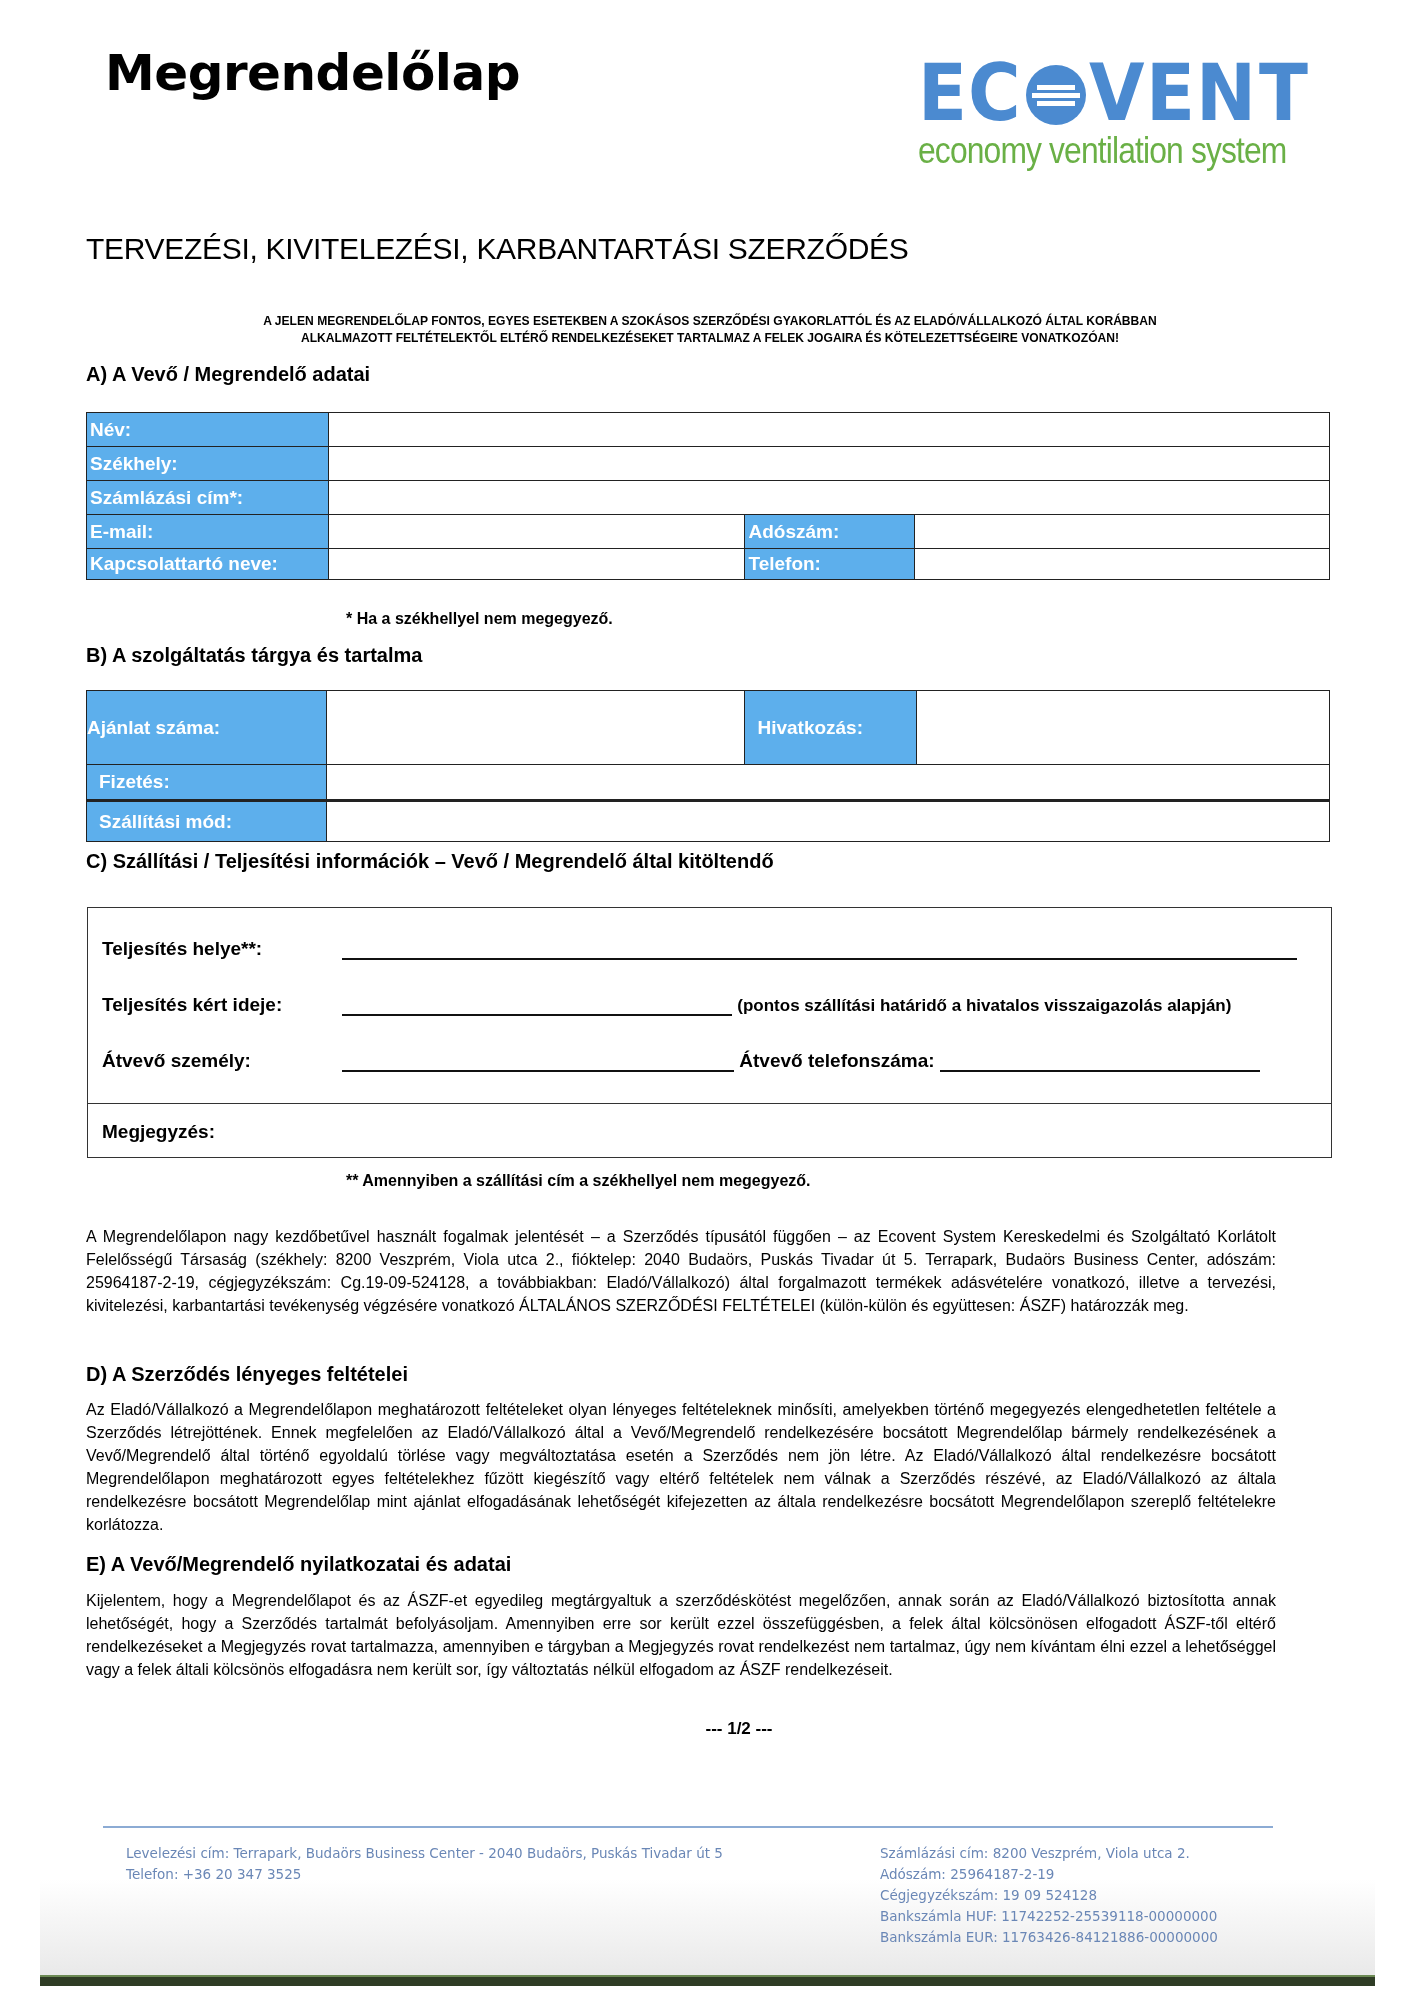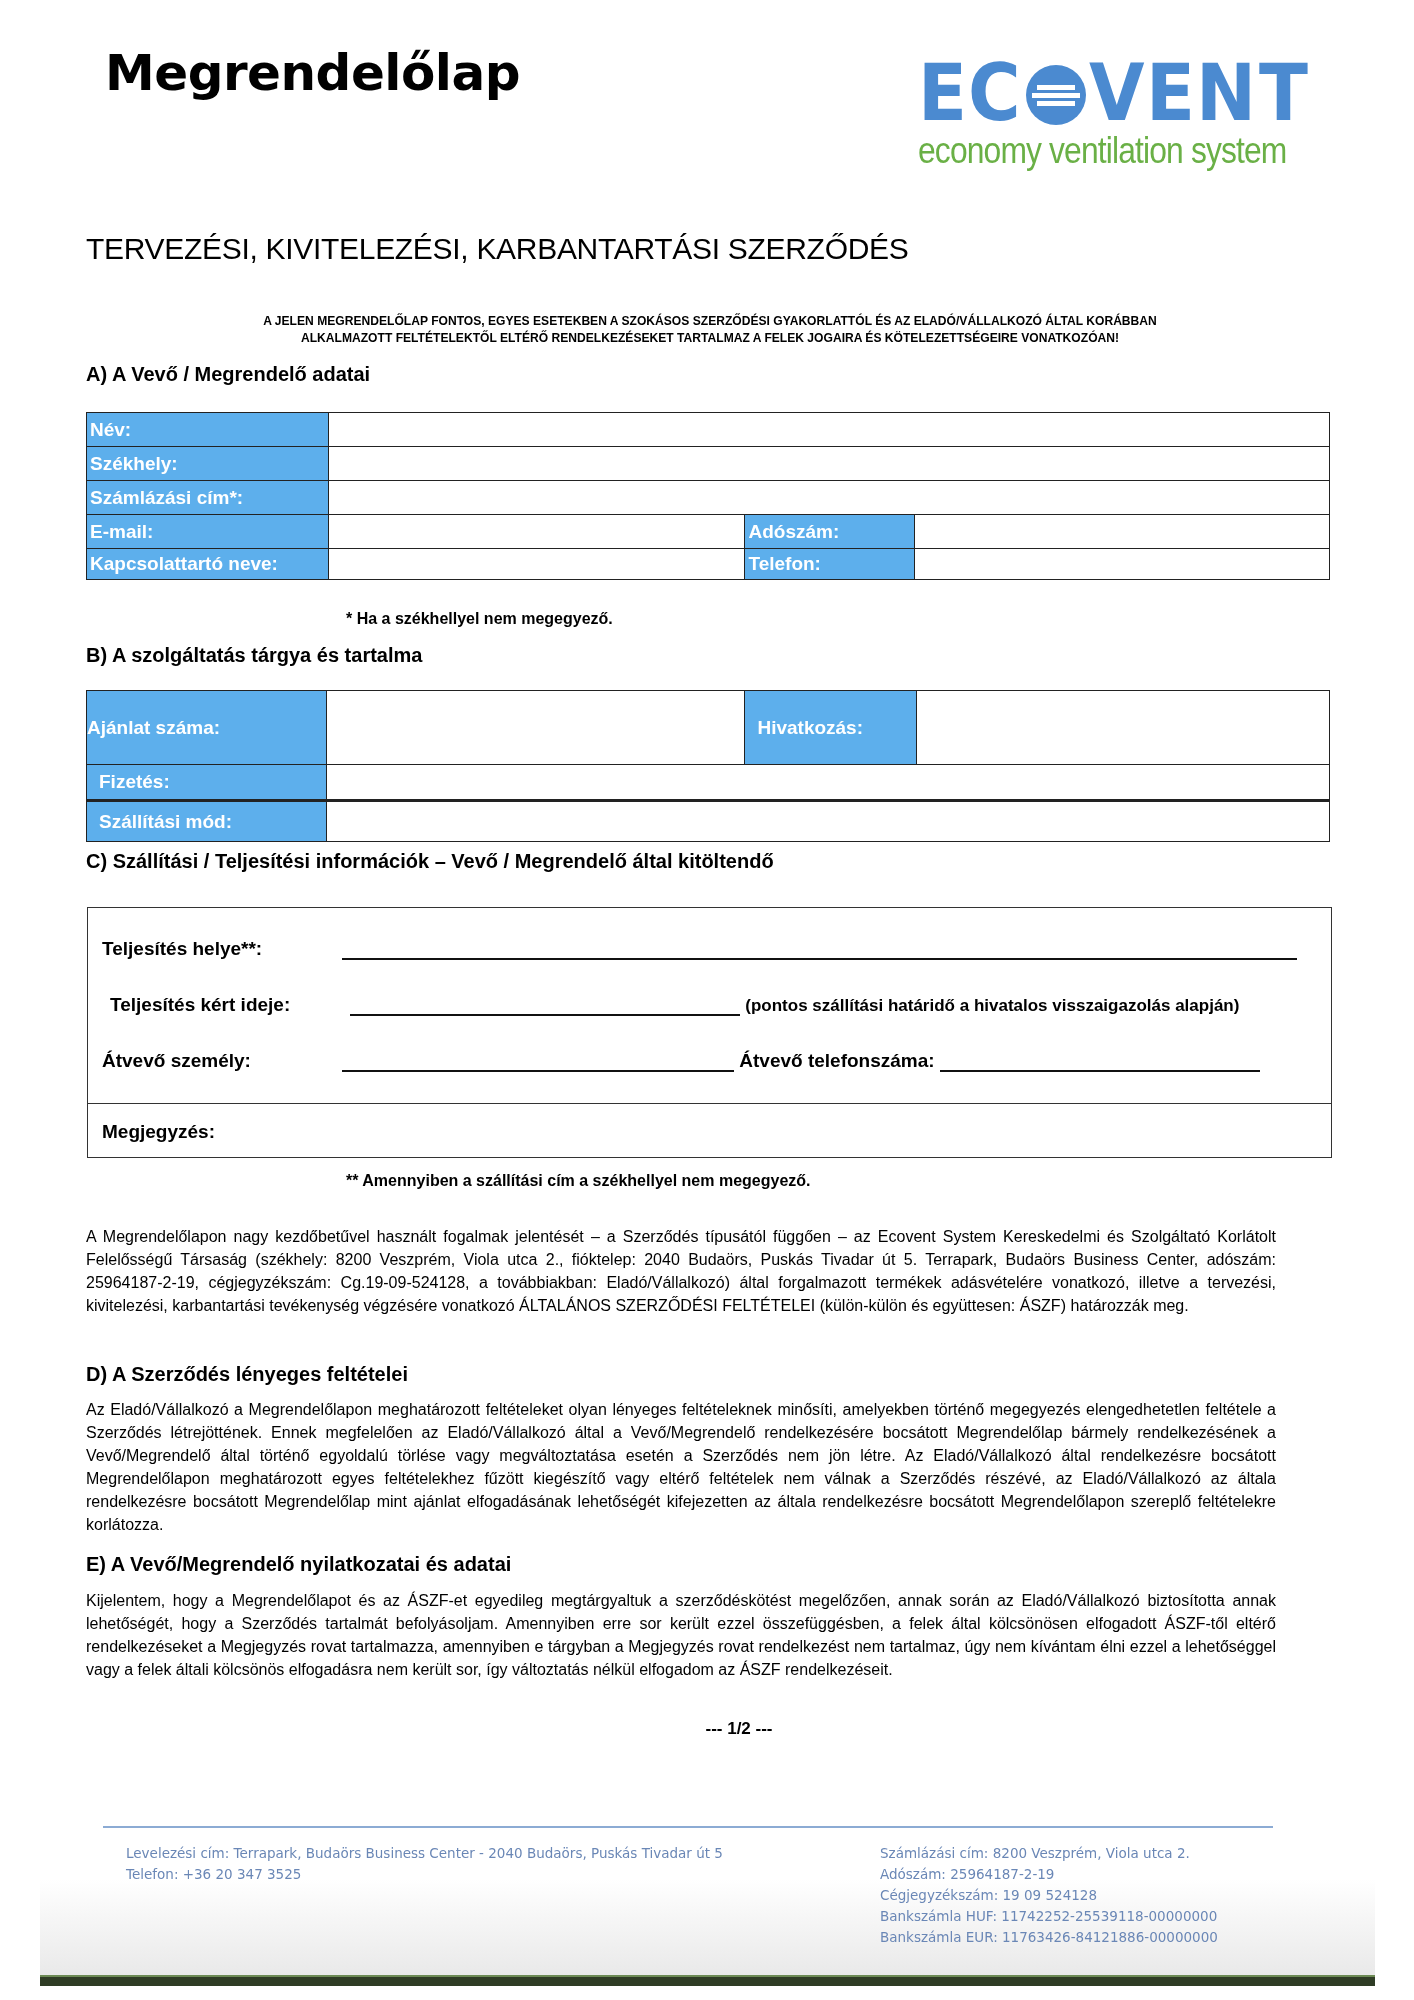--- a/index.html
+++ b/index.html
@@ -128,21 +128,21 @@
   </tr>
 </tbody>
   </table>
 
 <div class="abs sec-head" style="top:830px;margin-top:20px;">C) Szállítási / Teljesítési információk – Vevő / Megrendelő által kitöltendő</div>
 
 <div id="sec-c-box" class="abs">
   <div class="c-row" style="left:14px;top:30px;">
     <span style="display:inline-block;width:240px">Teljesítés helye**:</span><span class="c-line" style="width:955px"></span>
   </div>
-  <div class="c-row" style="left:14px;top:86px;margin-left:8px;">
+  <div class="c-row" style="left:14px;top:86px;">
     <span style="display:inline-block;width:240px">Teljesítés kért ideje:</span><span class="c-line" style="width:390px"></span>
     <span style="font-size:17px">(pontos szállítási határidő a hivatalos visszaigazolás alapján)</span>
   </div>
   <div class="c-row" style="left:14px;top:142px;">
     <span style="display:inline-block;width:240px">Átvevő személy:</span><span class="c-line" style="width:392px"></span>
     <span>Átvevő telefonszáma:</span>
     <span class="c-line" style="width:320px"></span>
   </div>
   <div id="sec-c-divider"></div>
   <div class="c-row" style="left:14px;top:213px;">

